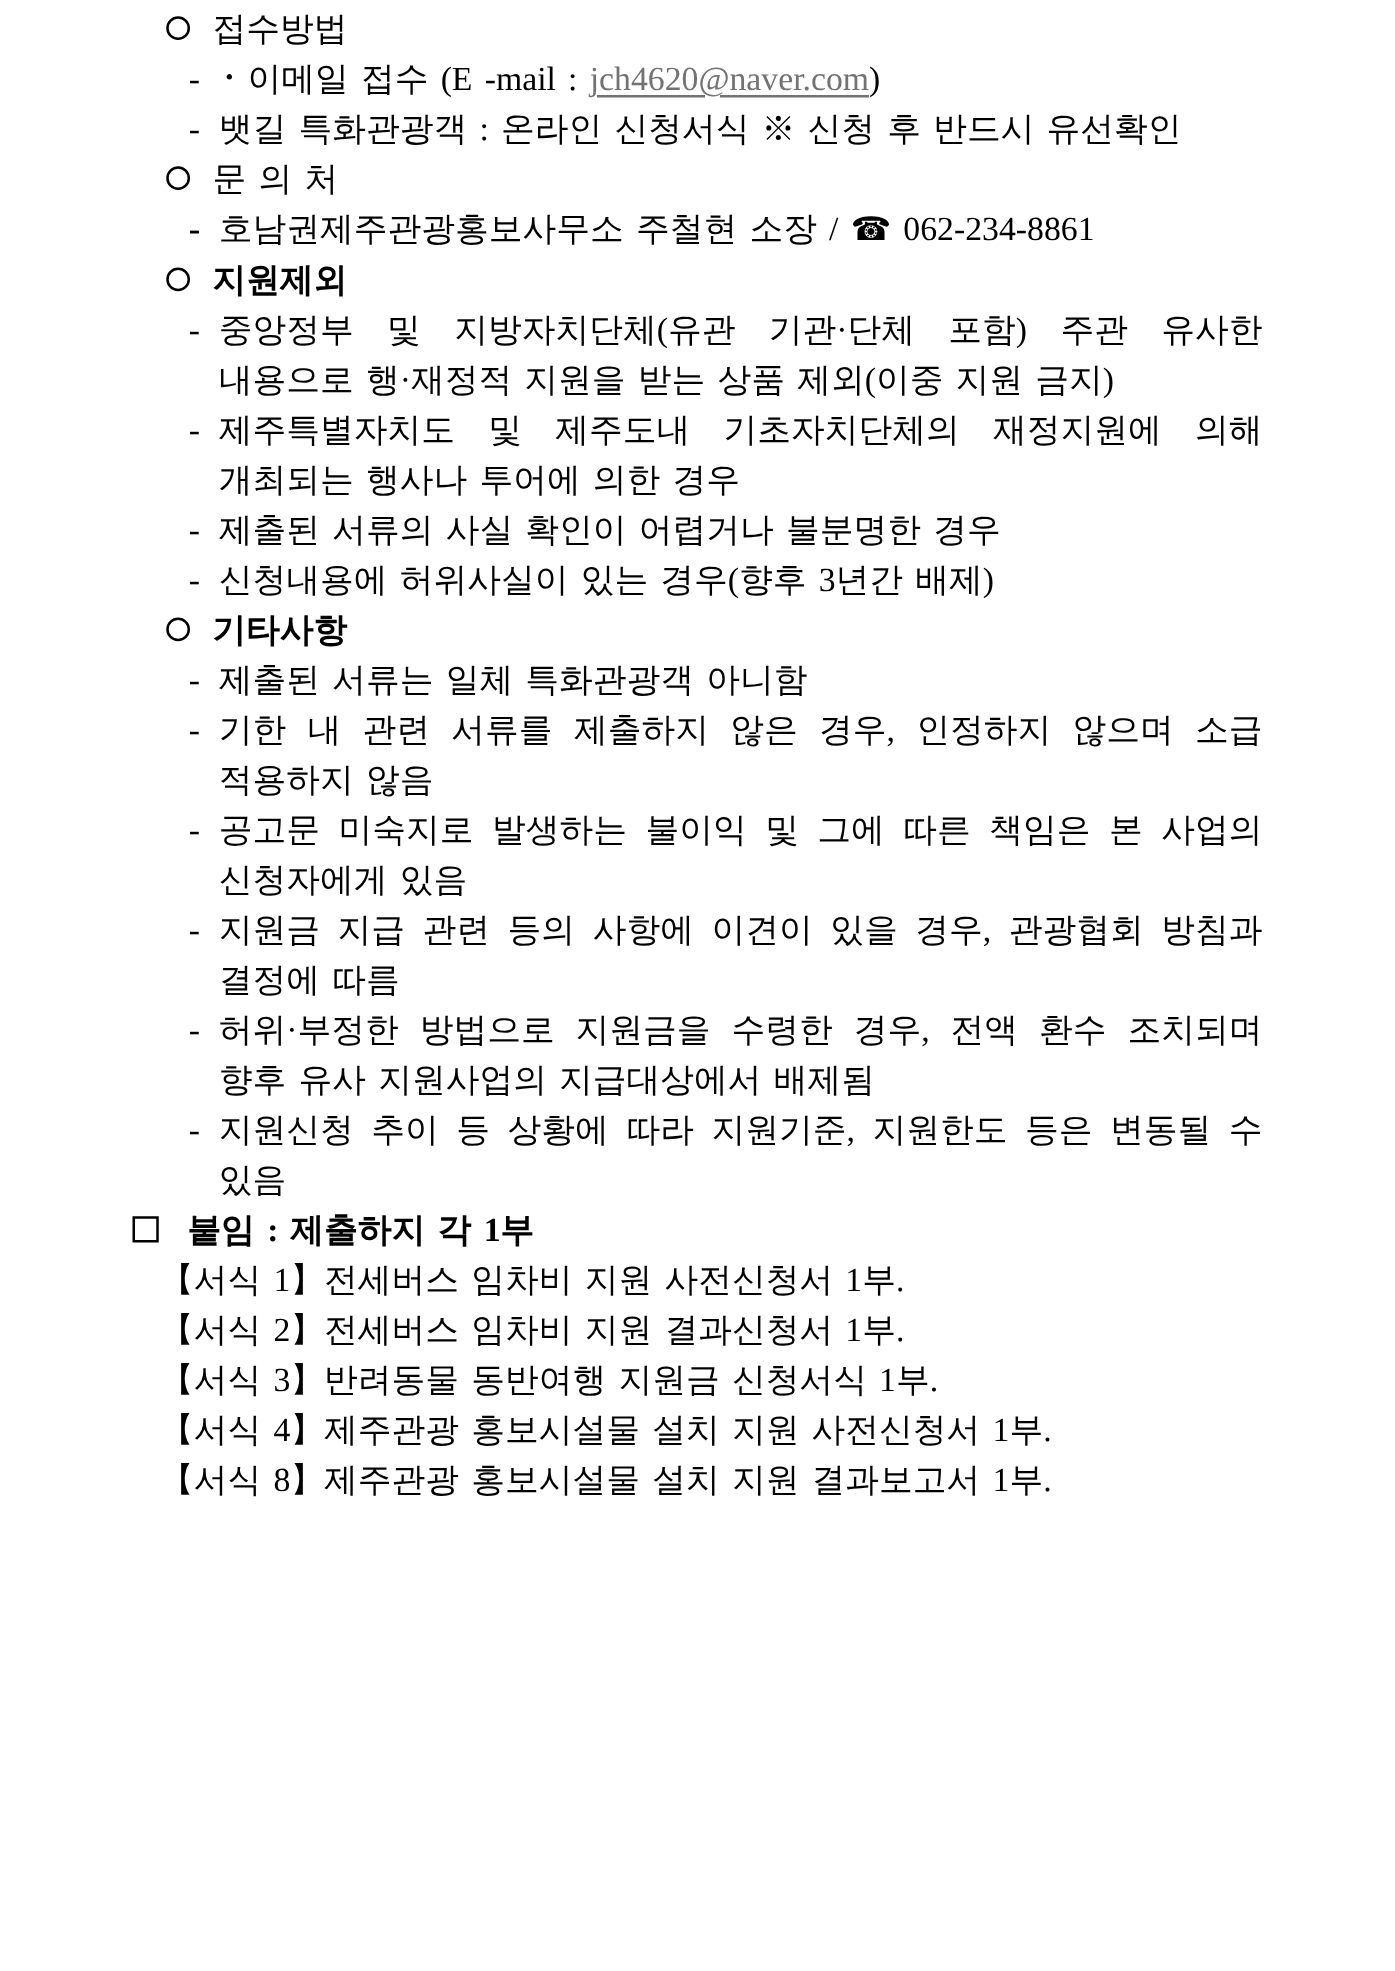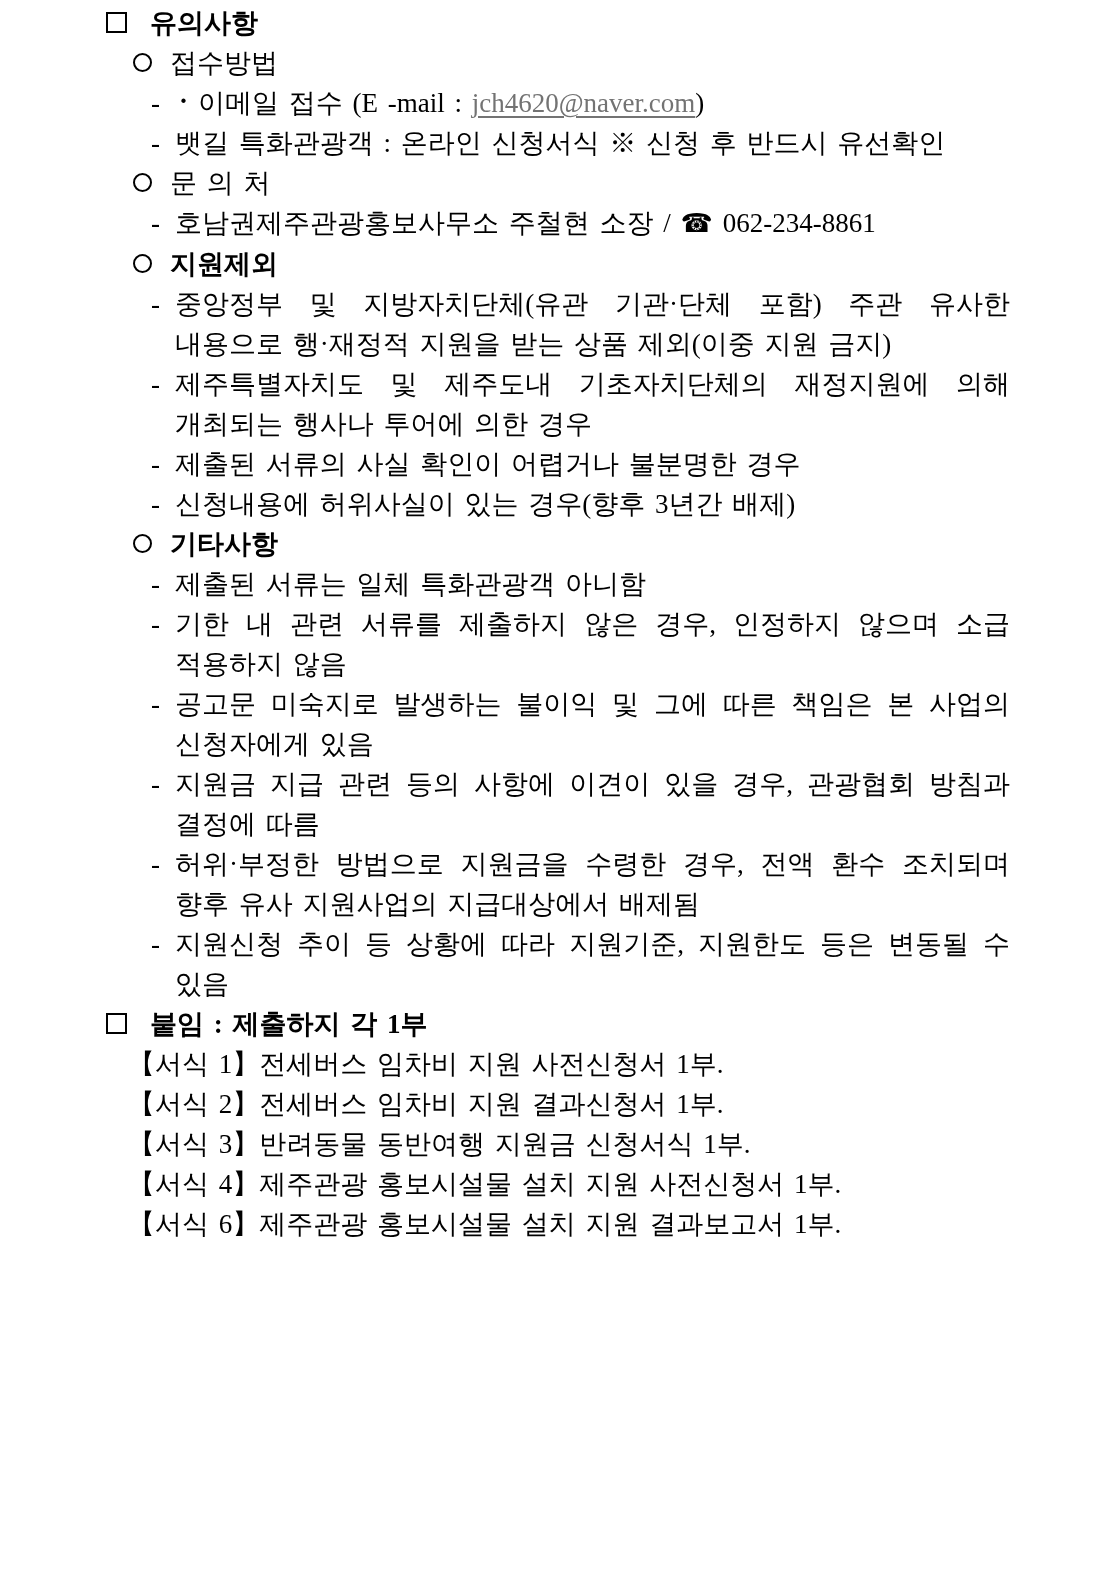--- a/index.html
+++ b/index.html
@@ -59,24 +59,20 @@
     text-underline-offset: 4px;
     cursor: pointer;
   }
   .phone-glyph { font-size: 26px; }
 </style>
 </head>
 <body>
 
 <div class="doc">
 
-  <div class="row h0">
-    <span class="sq"></span>
-    <span>유의사항</span>
-  </div>
 
   <div class="row h1">
     <span class="ci"></span>
     <span>접수방법</span>
   </div>
 
   <div class="row item">
     <span class="dash">-</span>
   </div>
 
@@ -179,16 +175,16 @@
 
   <div class="row form">
     <span>【서식 3】반려동물 동반여행 지원금 신청서식 1부.</span>
   </div>
 
   <div class="row form">
     <span>【서식 4】제주관광 홍보시설물 설치 지원 사전신청서 1부.</span>
   </div>
 
   <div class="row form">
-    <span>【서식 6】제주관광 홍보시설물 설치 지원 결과보고서 1부.</span>
+    <span>【서식 8】제주관광 홍보시설물 설치 지원 결과보고서 1부.</span>
   </div>
 
 </div>
 
 </body></html>

